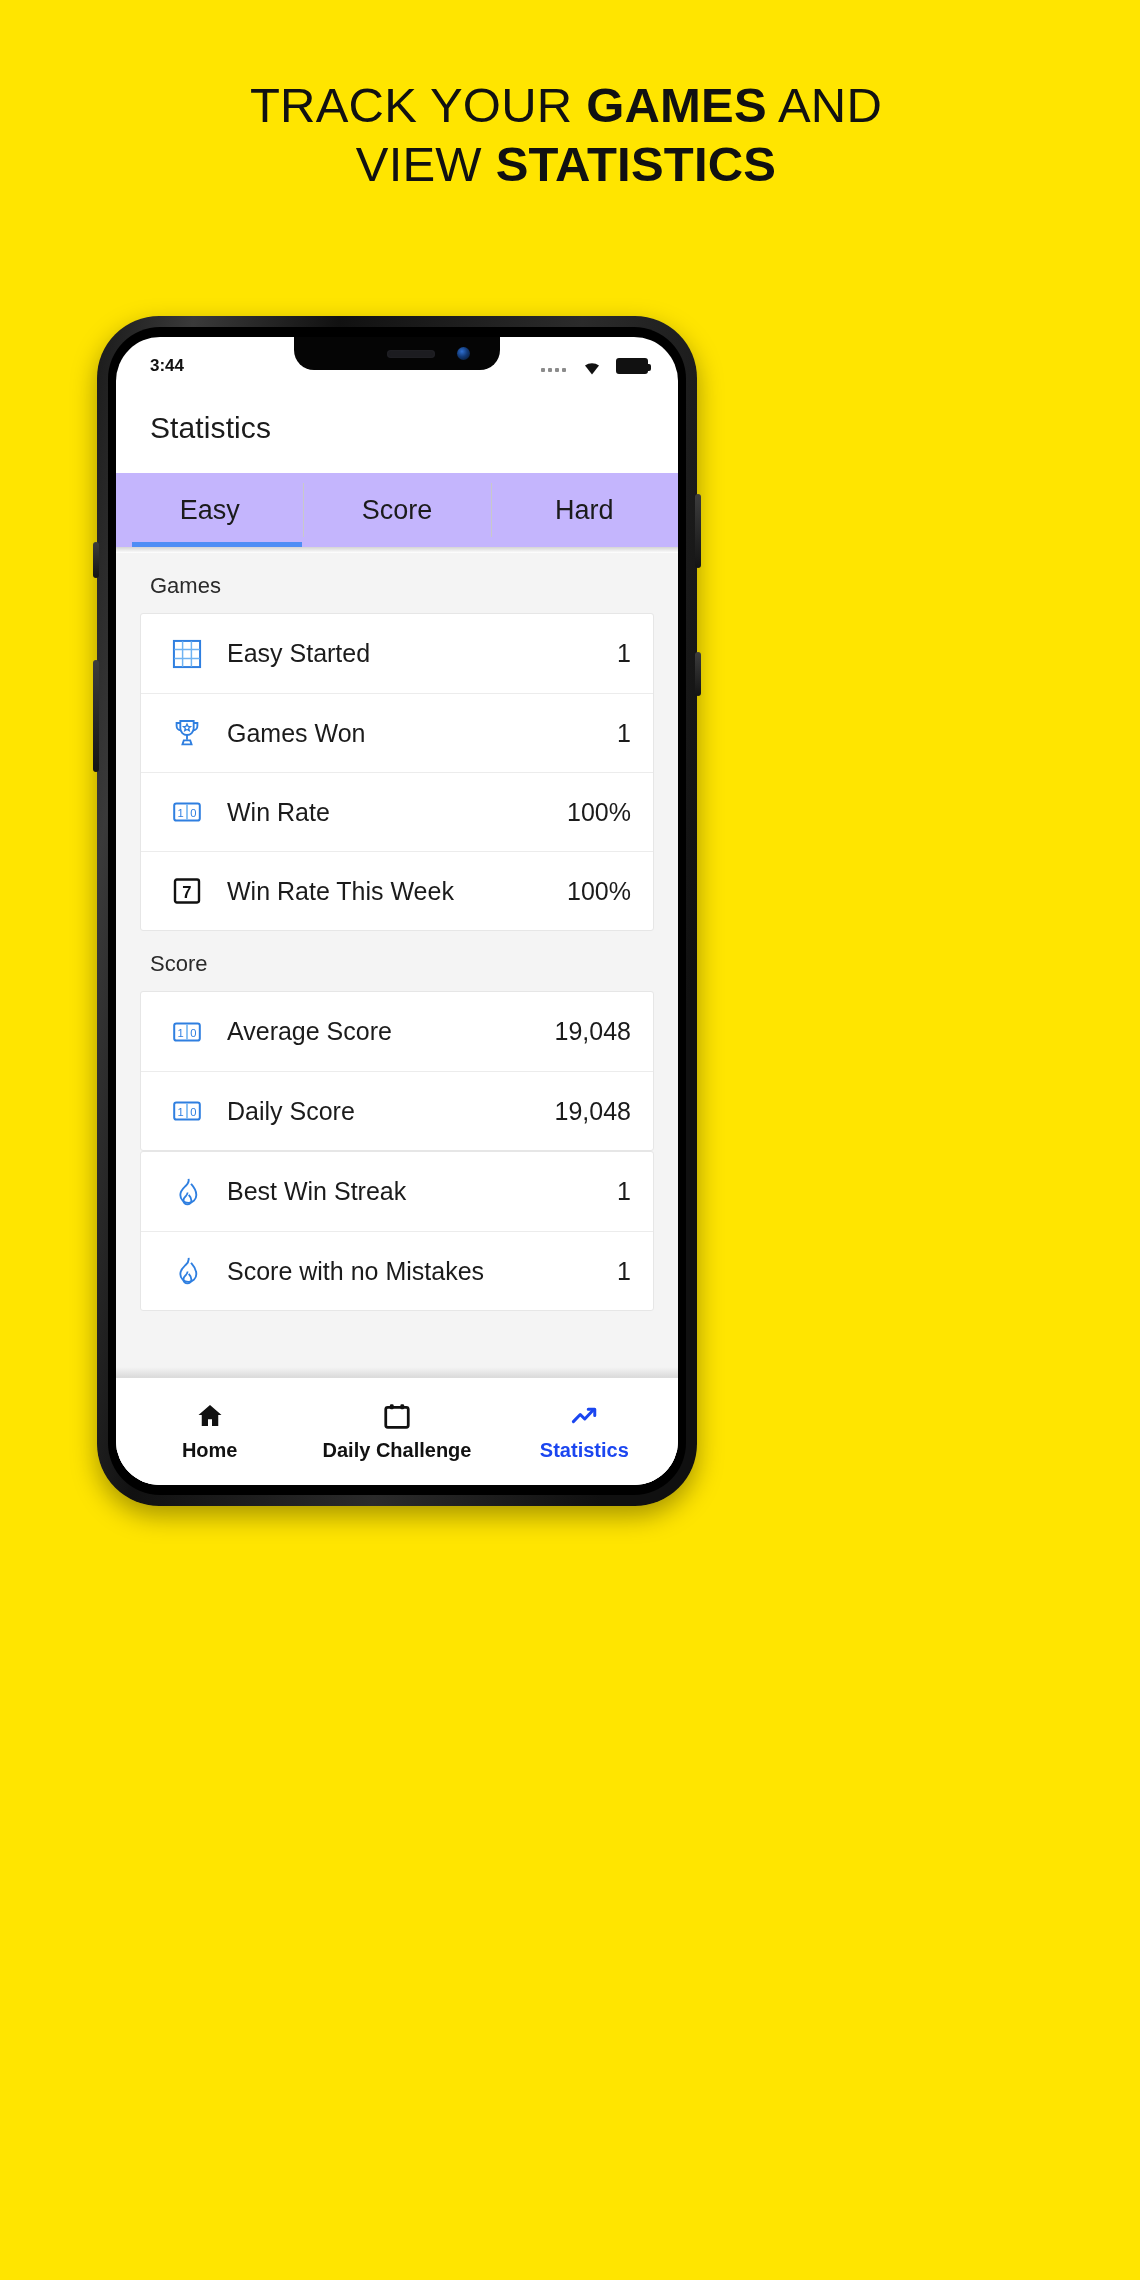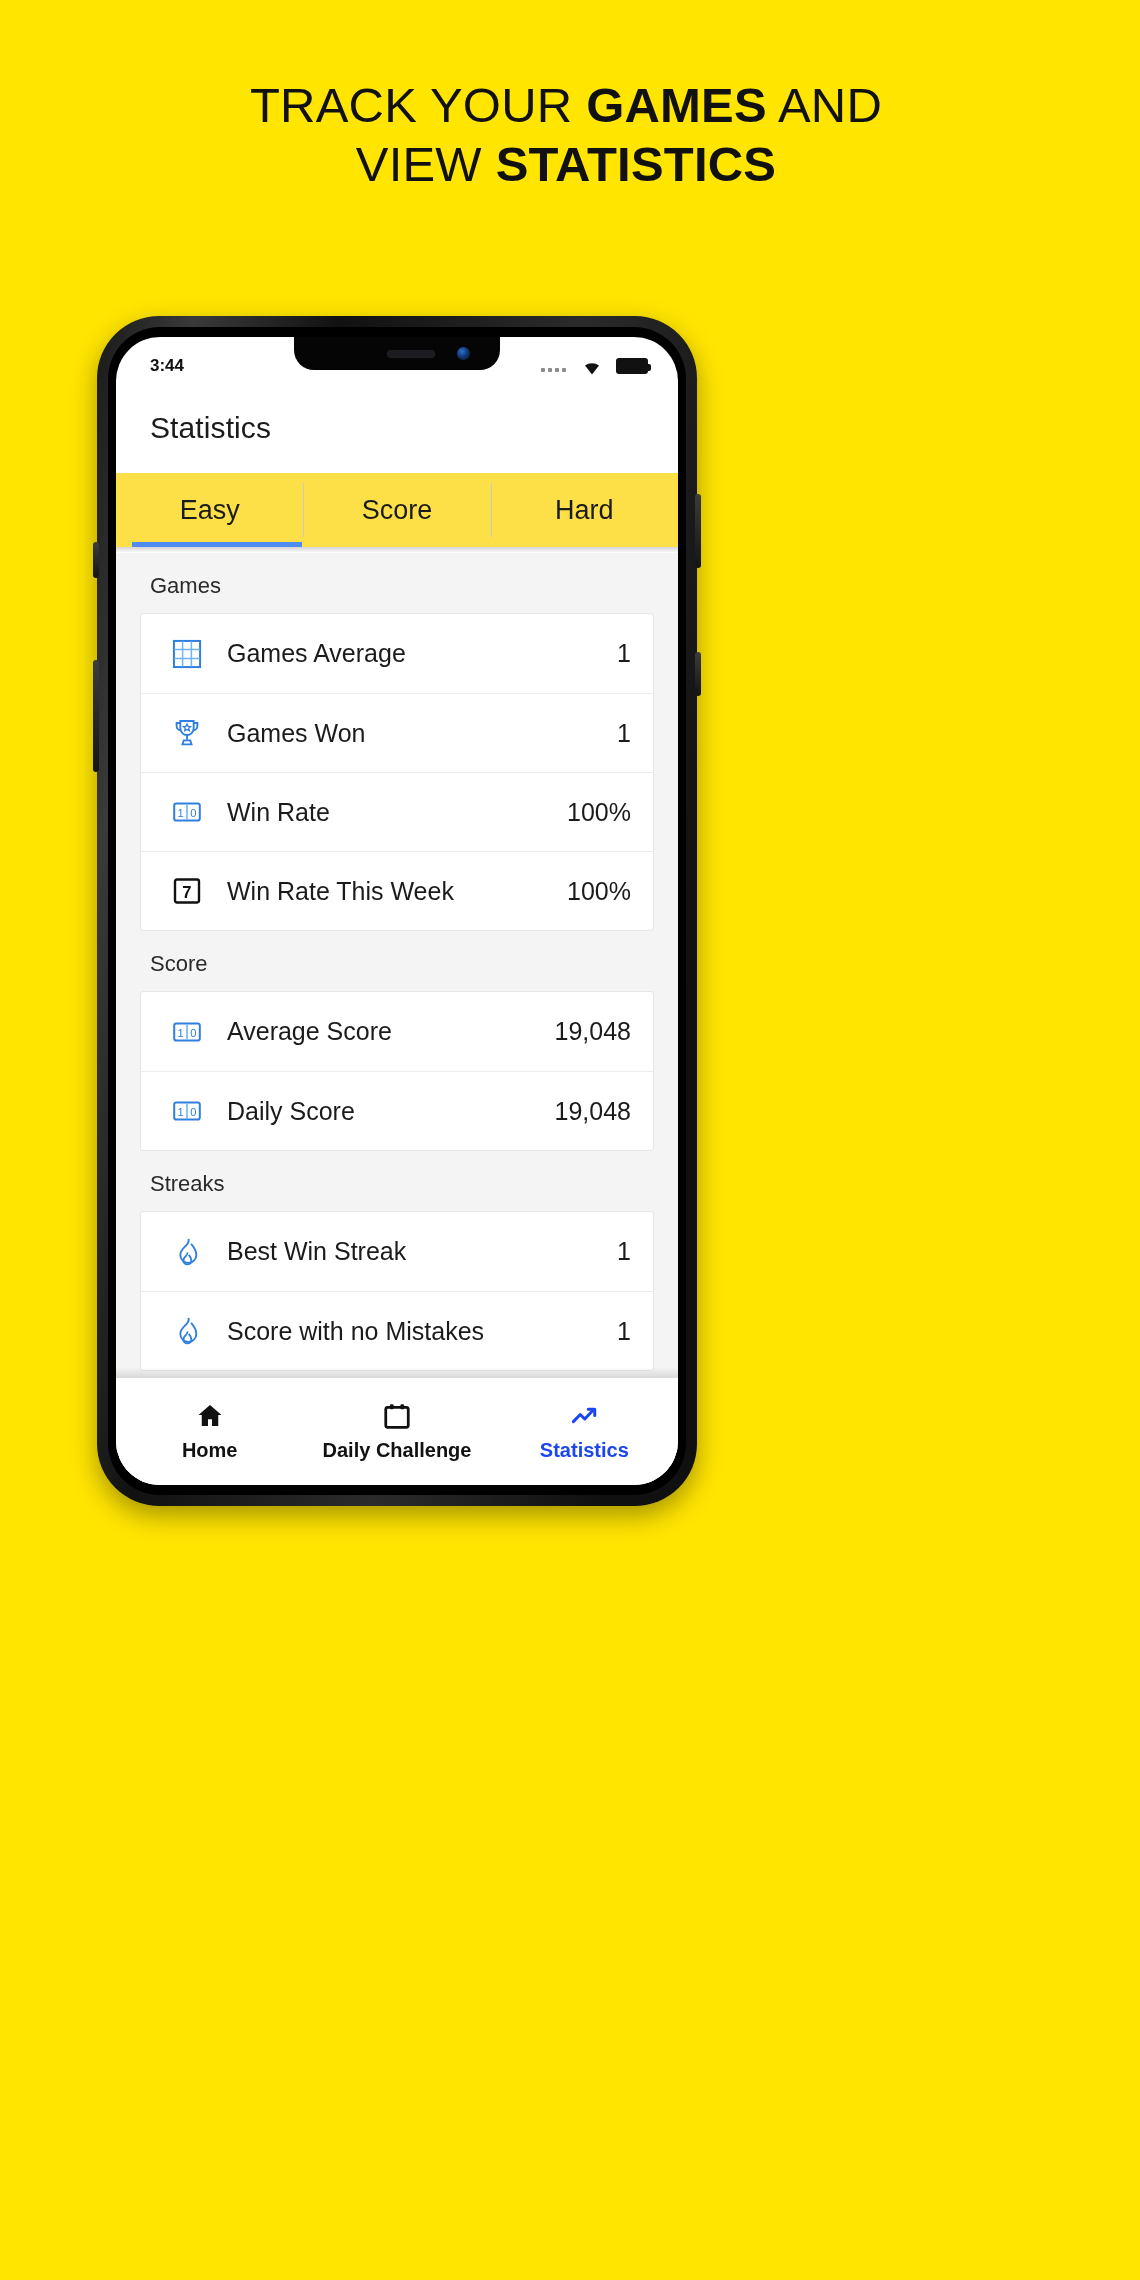--- a/index.html
+++ b/index.html
@@ -120,21 +120,21 @@
     padding: 22px 0 0 34px;
     font-weight: 400;
     letter-spacing: 0.1px;
   }
 
   
   .tabs {
     display: flex;
     margin-top: 28px;
     height: 74px;
-    background: #fde047;
+    background: #c4b5fd;
     position: relative;
   }
   .tab {
     flex: 1 0 33.33%;
     display: flex;
     align-items: center;
     justify-content: center;
     font-size: 27px;
     color: #1b1b1b;
     position: relative;
@@ -303,21 +303,21 @@
 
           <div class="section-label">Games</div>
           <div class="card">
             <div class="row">
               <div class="row-icon">
                 <svg class="ico" width="32" height="32" viewBox="0 0 24 24">
                   <rect x="2.2" y="2.2" width="19.6" height="19.6" fill="none" stroke="#2f7fe0" stroke-width="1.5"></rect>
                   <path d="M8.7 2.5V21.5 M15.3 2.5V21.5 M2.5 8.7H21.5 M2.5 15.3H21.5" stroke="#6fb3f2" stroke-width="1.1"></path>
                 </svg>
               </div>
-              <div class="row-label">Games Average</div>
+              <div class="row-label">Easy Started</div>
               <div class="row-value">1</div>
             </div>
             <div class="row">
               <div class="row-icon">
                 <svg class="ico" width="32" height="32" viewBox="0 0 24 24" fill="none" stroke="#2f7fe0" stroke-width="1.4">
                   <path d="M7 3h10v5.5a5 5 0 0 1-10 0Z"></path>
                   <path d="M7 4.5H4.2v2A3.4 3.4 0 0 0 7.3 10"></path>
                   <path d="M17 4.5h2.8v2A3.4 3.4 0 0 1 16.7 10"></path>
                   <path d="M12 13.5V17"></path>
                   <path d="M8.6 20.5h6.8l-1-3H9.6Z"></path>
@@ -372,21 +372,20 @@
                   <path d="M12 6.4V17.6" stroke="#6fb3f2" stroke-width="1.2"></path>
                   <text x="7.3" y="15.4" font-size="8.4" fill="#2f7fe0" font-family="Liberation Sans, sans-serif" text-anchor="middle">1</text>
                   <text x="16.7" y="15.4" font-size="8.4" fill="#2f7fe0" font-family="Liberation Sans, sans-serif" text-anchor="middle">0</text>
                 </svg>
               </div>
               <div class="row-label">Daily Score</div>
               <div class="row-value">19,048</div>
             </div>
           </div>
 
-          <div class="section-label">Streaks</div>
           <div class="card">
             <div class="row">
               <div class="row-icon">
                 <svg class="ico" width="32" height="32" viewBox="0 0 24 24" fill="none" stroke="#2f7fe0" stroke-width="1.4">
                   <path d="M13.2 2.2c.6 3-1.2 4.3-2.6 5.6-1.7 1.6-3.6 3.3-3.6 6.4a6 6 0 0 0 12 0c0-4-2.4-6.5-4-8.3"></path>
                   <path d="M12.3 12.4c.3 1.5-.6 2.1-1.3 2.8-.8.8-1.7 1.6-1.7 3.1a3 3 0 0 0 6 0c0-2-1.2-3.2-2-4.1"></path>
                 </svg>
               </div>
               <div class="row-label">Best Win Streak</div>
               <div class="row-value">1</div>

